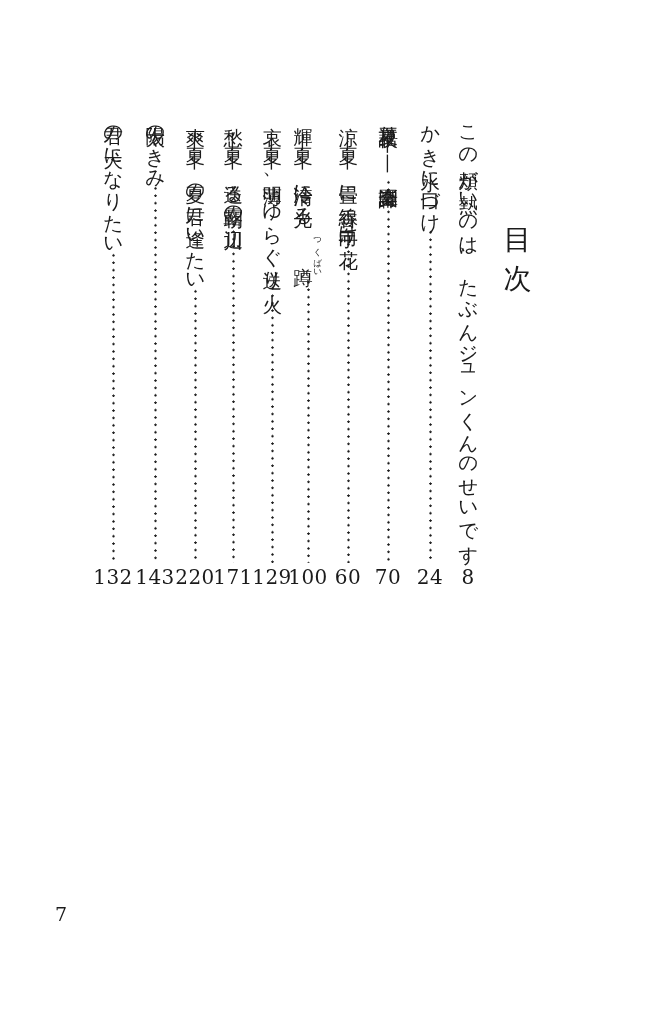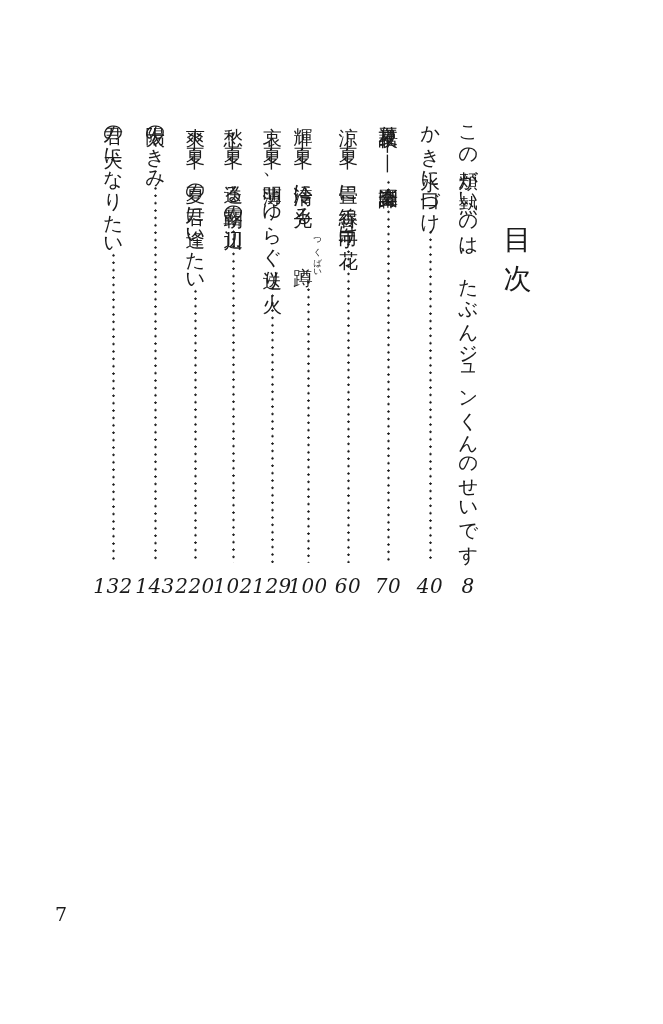--- a/index.html
+++ b/index.html
@@ -75,25 +75,23 @@
     flex: 1 1 0;
     width: 3px;
     margin-top: 6px;
     margin-bottom: 2px;
     background-image: radial-gradient(circle 1.35px at 1.5px 3.4px, #1b1b1b 72%, rgba(0,0,0,0) 100%);
     background-size: 3px 7.4px;
     background-repeat: repeat-y;
   }
 
   .toc-page {
-    margin-top: 9px;
     text-align: center;
     font-size: 20px;
     letter-spacing: 0.5px;
-    font-style: italic;
   }
 
   .folio {
     position: absolute;
     left: 55px;
     top: 903px;
     font-size: 19px;
   }
 </style>
 </head>
@@ -109,21 +107,21 @@
       <span class="toc-leader"></span>
     </div>
     <div class="toc-page">8</div>
   </div>
 
   <div class="toc-col c1">
     <div class="toc-vert">
       <span class="toc-title">かき氷に口づけ</span>
       <span class="toc-leader"></span>
     </div>
-    <div class="toc-page">40</div>
+    <div class="toc-page">24</div>
   </div>
 
   <div class="toc-col c2">
     <div class="toc-vert">
       <span class="toc-title">夏夜語り——楽園奇譚</span>
       <span class="toc-leader"></span>
     </div>
     <div class="toc-page">70</div>
   </div>
 
@@ -149,21 +147,21 @@
       <span class="toc-leader"></span>
     </div>
     <div class="toc-page">129</div>
   </div>
 
   <div class="toc-col c6">
     <div class="toc-vert">
       <span class="toc-title">愁　夏——送る朝露の川辺</span>
       <span class="toc-leader"></span>
     </div>
-    <div class="toc-page">102</div>
+    <div class="toc-page">171</div>
   </div>
 
   <div class="toc-col c7">
     <div class="toc-vert">
       <span class="toc-title">爽　夏——夏の君に逢いたい</span>
       <span class="toc-leader"></span>
     </div>
     <div class="toc-page">220</div>
   </div>
 

